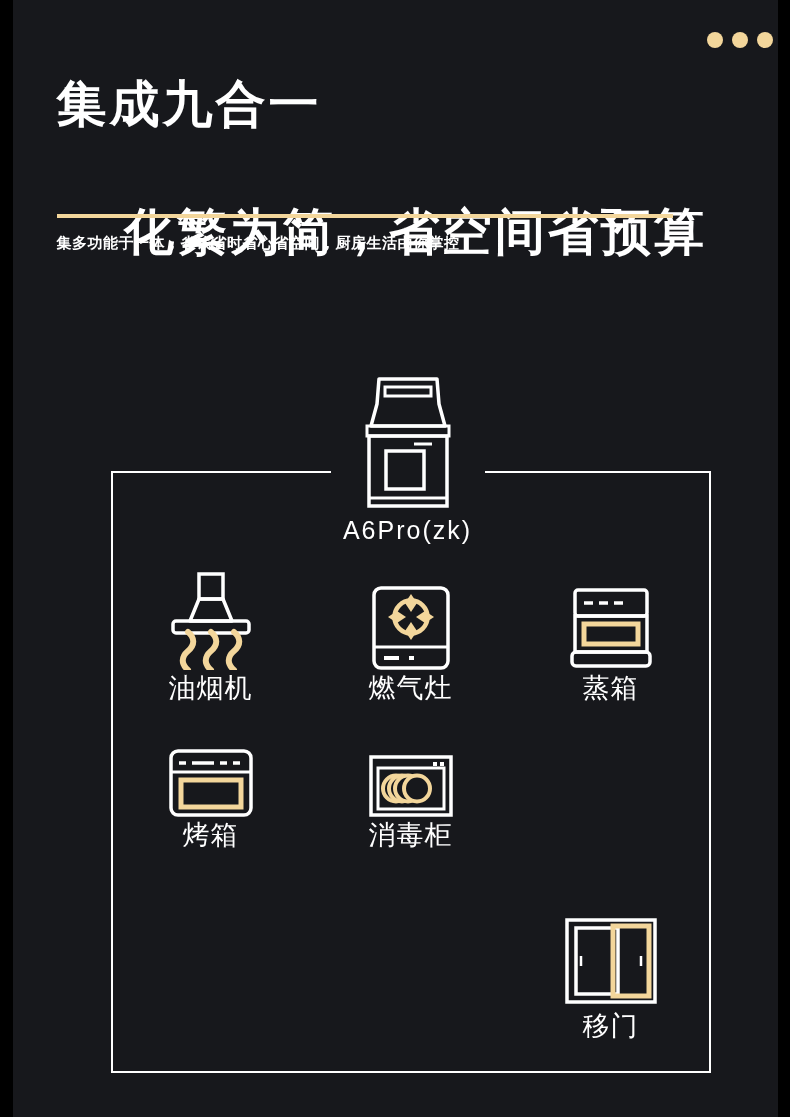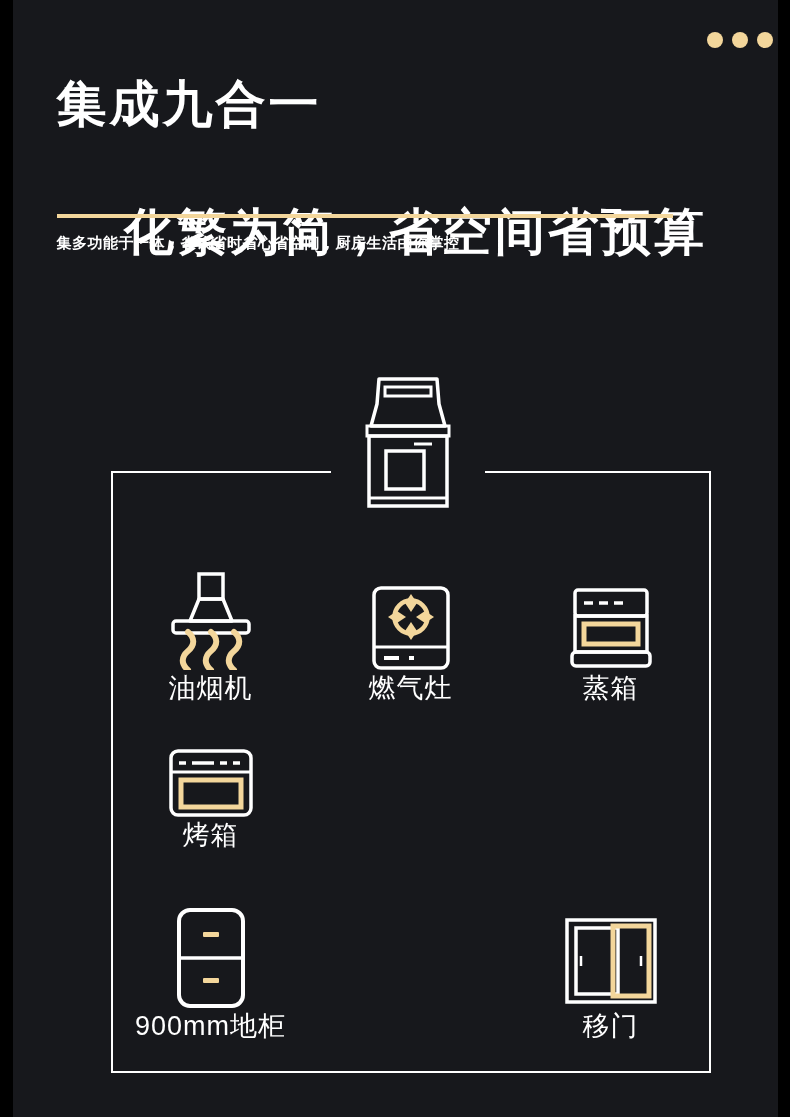--- a/index.html
+++ b/index.html
@@ -71,20 +71,21 @@
       <svg width="88" height="134" viewBox="0 0 88 134" fill="none" stroke="#fff">
         <path d="M15,3 H73 L75,28 L81,50 H7 L13,28 Z" stroke-width="3.5" stroke-linejoin="round"></path>
         <rect x="21" y="11" width="46" height="9" stroke-width="3"></rect>
         <rect x="3" y="50" width="82" height="10" stroke-width="3"></rect>
         <rect x="5" y="60" width="78" height="70" stroke-width="3.5"></rect>
         <line x1="50" y1="68" x2="68" y2="68" stroke-width="3"></line>
         <rect x="22" y="75" width="38" height="38" stroke-width="3.5"></rect>
         <line x1="5" y1="122" x2="83" y2="122" stroke-width="3"></line>
       </svg>
     </span>
+    <span class="product-label">A6Pro(zk)</span>
   </div>
 
   <div class="cell row1 col1">
     <span>
       <svg width="90" height="98" viewBox="0 0 90 98" fill="none">
         <rect x="33" y="2" width="24" height="25" stroke="#fff" stroke-width="3.5"></rect>
         <path d="M33,27 H57 L66,49 H24 Z" stroke="#fff" stroke-width="3.5" stroke-linejoin="round"></path>
         <rect x="7" y="49" width="76" height="12" rx="3" stroke="#fff" stroke-width="3.5"></rect>
         <path d="M22,60 c7,6 7,13 0,19 c-7,6 -7,13 0,19" stroke="#F3D69B" stroke-width="6" stroke-linecap="round"></path>
         <path d="M45,60 c7,6 7,13 0,19 c-7,6 -7,13 0,19" stroke="#F3D69B" stroke-width="6" stroke-linecap="round"></path>
@@ -134,33 +135,37 @@
         <line x1="29" y1="15" x2="38" y2="15" stroke="#fff" stroke-width="3.5"></line>
         <line x1="44" y1="15" x2="53" y2="15" stroke="#fff" stroke-width="3.5"></line>
         <rect x="5" y="28" width="72" height="36" stroke="#fff" stroke-width="3.5"></rect>
         <rect x="14" y="36" width="54" height="20" stroke="#F3D69B" stroke-width="5"></rect>
         <rect x="2" y="64" width="78" height="14" rx="4" stroke="#fff" stroke-width="3.5"></rect>
       </svg>
     </span>
     <span class="cell-label">蒸箱</span>
   </div>
 
+  <div class="cell row2 col2">
+    <span>
+      <svg width="84" height="62" viewBox="0 0 84 62" fill="none">
+        <rect x="2" y="2" width="80" height="58" stroke="#fff" stroke-width="3.5"></rect>
+        <rect x="64" y="7" width="4" height="4" fill="#fff" stroke="none"></rect>
+        <rect x="71" y="7" width="4" height="4" fill="#fff" stroke="none"></rect>
+        <rect x="9" y="13" width="66" height="41" stroke="#fff" stroke-width="3"></rect>
+        <circle cx="27" cy="33.5" r="13" stroke="#F3D69B" stroke-width="4" fill="#17181C"></circle>
+        <circle cx="33" cy="33.5" r="13" stroke="#F3D69B" stroke-width="4" fill="#17181C"></circle>
+        <circle cx="39" cy="33.5" r="13" stroke="#F3D69B" stroke-width="4" fill="#17181C"></circle>
+        <circle cx="48" cy="33.5" r="13" stroke="#F3D69B" stroke-width="4" fill="#17181C"></circle>
+      </svg>
+    </span>
+    <span class="cell-label">消毒柜</span>
+  </div>
 
 
-  <div class="cell row3 col1">
-    <span>
-      <svg width="68" height="100" viewBox="0 0 68 100" fill="none">
-        <rect x="2" y="2" width="64" height="96" rx="11" stroke="#fff" stroke-width="4"></rect>
-        <line x1="2" y1="50" x2="66" y2="50" stroke="#fff" stroke-width="3.5"></line>
-        <rect x="26" y="24" width="16" height="5" rx="1" fill="#F3D69B" stroke="none"></rect>
-        <rect x="26" y="70" width="16" height="5" rx="1" fill="#F3D69B" stroke="none"></rect>
-      </svg>
-    </span>
-    <span class="cell-label">900mm地柜</span>
-  </div>
 
 
   <div class="cell row3 col3">
     <span>
       <svg width="92" height="90" viewBox="0 0 92 90" fill="none">
         <rect x="2" y="2" width="88" height="82" stroke="#fff" stroke-width="3.5"></rect>
         <rect x="11" y="10" width="42" height="66" stroke="#fff" stroke-width="3.5"></rect>
         <line x1="16" y1="38" x2="16" y2="48" stroke="#fff" stroke-width="2.5"></line>
         <rect x="48" y="8" width="36" height="70" stroke="#F3D69B" stroke-width="5"></rect>
         <line x1="76" y1="38" x2="76" y2="48" stroke="#fff" stroke-width="2.5"></line>

